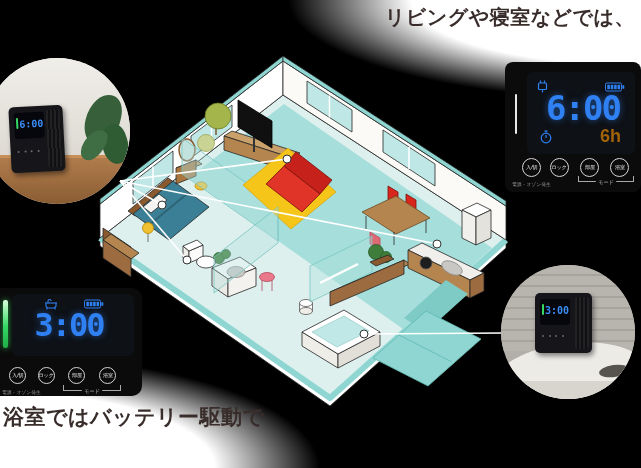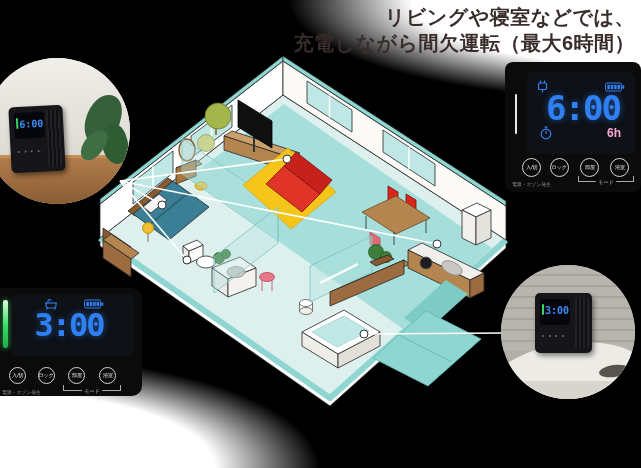--- a/index.html
+++ b/index.html
@@ -32,21 +32,21 @@
     background:linear-gradient(180deg,#d9ffdd,#35d963 55%,#1fae47);box-shadow:0 0 6px rgba(53,217,99,.8);}
   .ic-row{position:absolute;display:flex;justify-content:space-between;align-items:center;}
   .panel-living .ic-row{left:32px;top:18px;right:16px;}
   .panel-bath .ic-row{left:44px;top:10px;width:60px;}
   .dtime{position:absolute;text-align:center;font-family:"DejaVu Sans Mono",monospace;font-weight:bold;
     color:#2f80f2;letter-spacing:-2px;text-shadow:0 0 7px rgba(47,128,242,.55);}
   .panel-living .dtime{left:26px;top:26px;width:104px;font-size:34px;}
   .panel-bath .dtime{left:8px;top:18px;width:122px;font-size:32px;}
   .sub-row{position:absolute;display:flex;justify-content:space-between;align-items:center;}
   .panel-living .sub-row{left:34px;top:64px;right:20px;}
-  .dur{font-size:12px;font-weight:bold;color:#f9a8d4;}
+  .dur{font-size:18px;font-weight:bold;color:#a16207;}
   .pbtn{position:absolute;border:1px solid #d5d5d5;border-radius:50%;display:flex;
     align-items:center;justify-content:center;color:#f0f0f0;box-sizing:border-box;}
   .panel-living .pbtn{width:19px;height:19px;top:96px;}
   .panel-bath .pbtn{width:17px;height:17px;top:79px;}
   .pbtn span{font-size:6px;transform:scale(.85);white-space:nowrap;}
   .pwcap{position:absolute;font-size:6px;transform:scale(.8);transform-origin:left top;
     color:#9a9a9a;white-space:nowrap;}
   .panel-living .pwcap{left:7px;top:119px;}
   .panel-bath .pwcap{left:2px;top:101px;}
   .bracket{position:absolute;height:5px;border-left:1px solid #aaa;border-right:1px solid #aaa;
@@ -244,23 +244,23 @@
       <line x1="364" y1="334" x2="503" y2="333" class="co-line"></line>
       <circle cx="287" cy="159" r="4" class="co-dot"></circle>
       <circle cx="162" cy="205" r="4" class="co-dot"></circle>
       <circle cx="187" cy="260" r="4" class="co-dot"></circle>
       <circle cx="437" cy="244" r="4" class="co-dot"></circle>
       <circle cx="364" cy="334" r="4" class="co-dot"></circle>
     </svg>
 
   <div class="caption caption-living">
     <div>リビングや寝室などでは、</div>
-    <div>充電しながら間欠運転（最大6時間）</div>
   </div>
   <div class="caption caption-bath">
+    <div>浴室ではバッテリー駆動で</div>
   </div>
 
   <div class="panel panel-living">
     <div class="ledline"></div>
     <div class="screen"></div>
     <div class="ic-row">
       <svg width="11" height="13" viewBox="0 0 11 13">
         <g stroke="#2f80f2" fill="none" stroke-width="1.2">
           <path d="M3.5 0.5 v2.5 M7.5 0.5 v2.5"></path>
             <rect x="1.5" y="3" width="8" height="6.5" rx="1"></rect>

